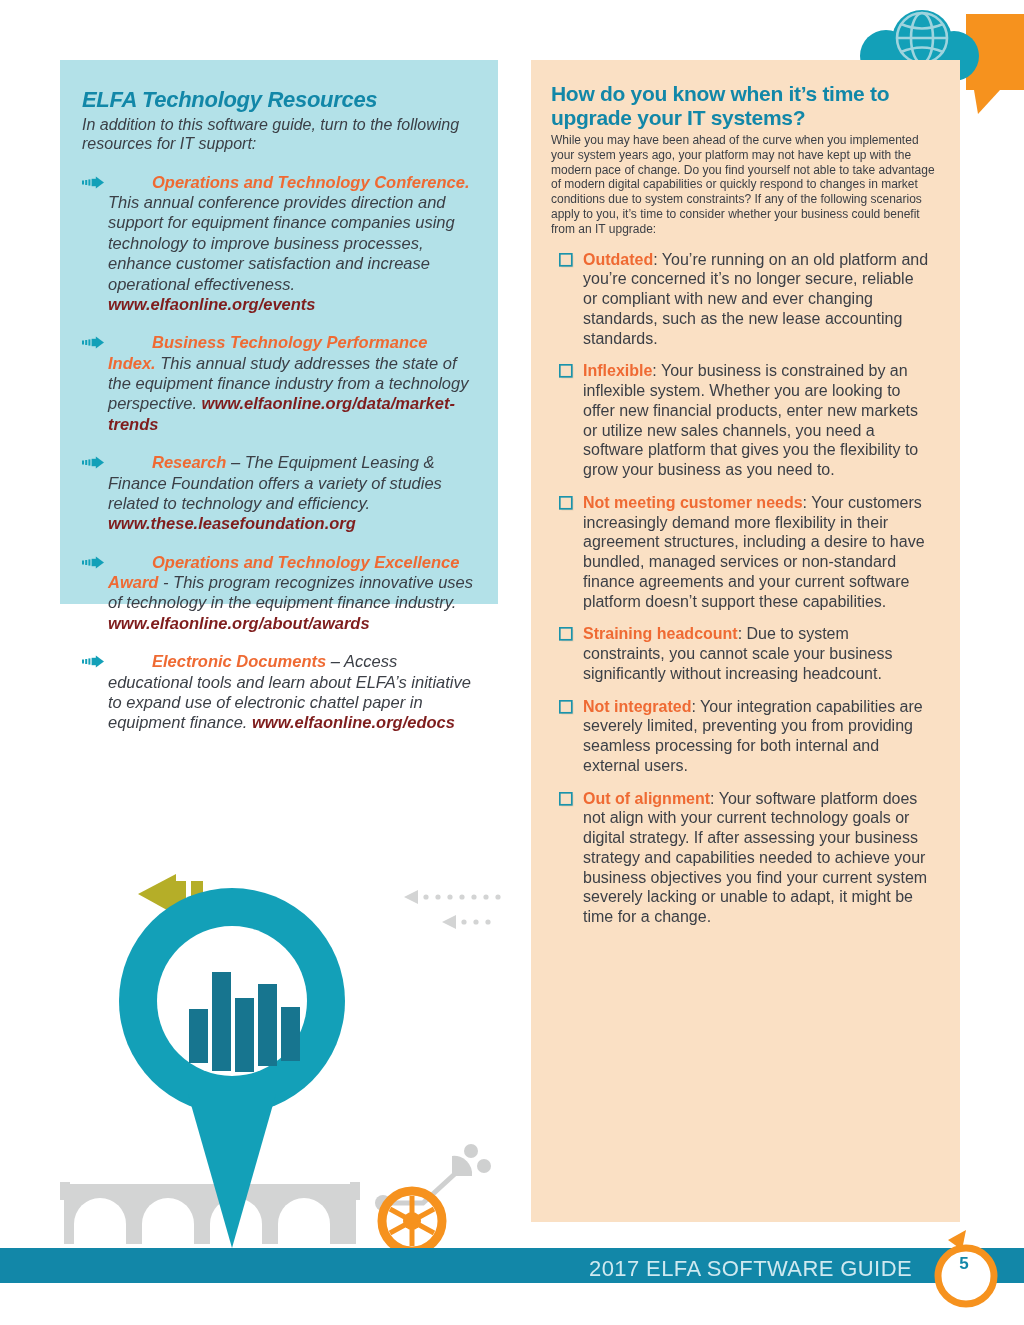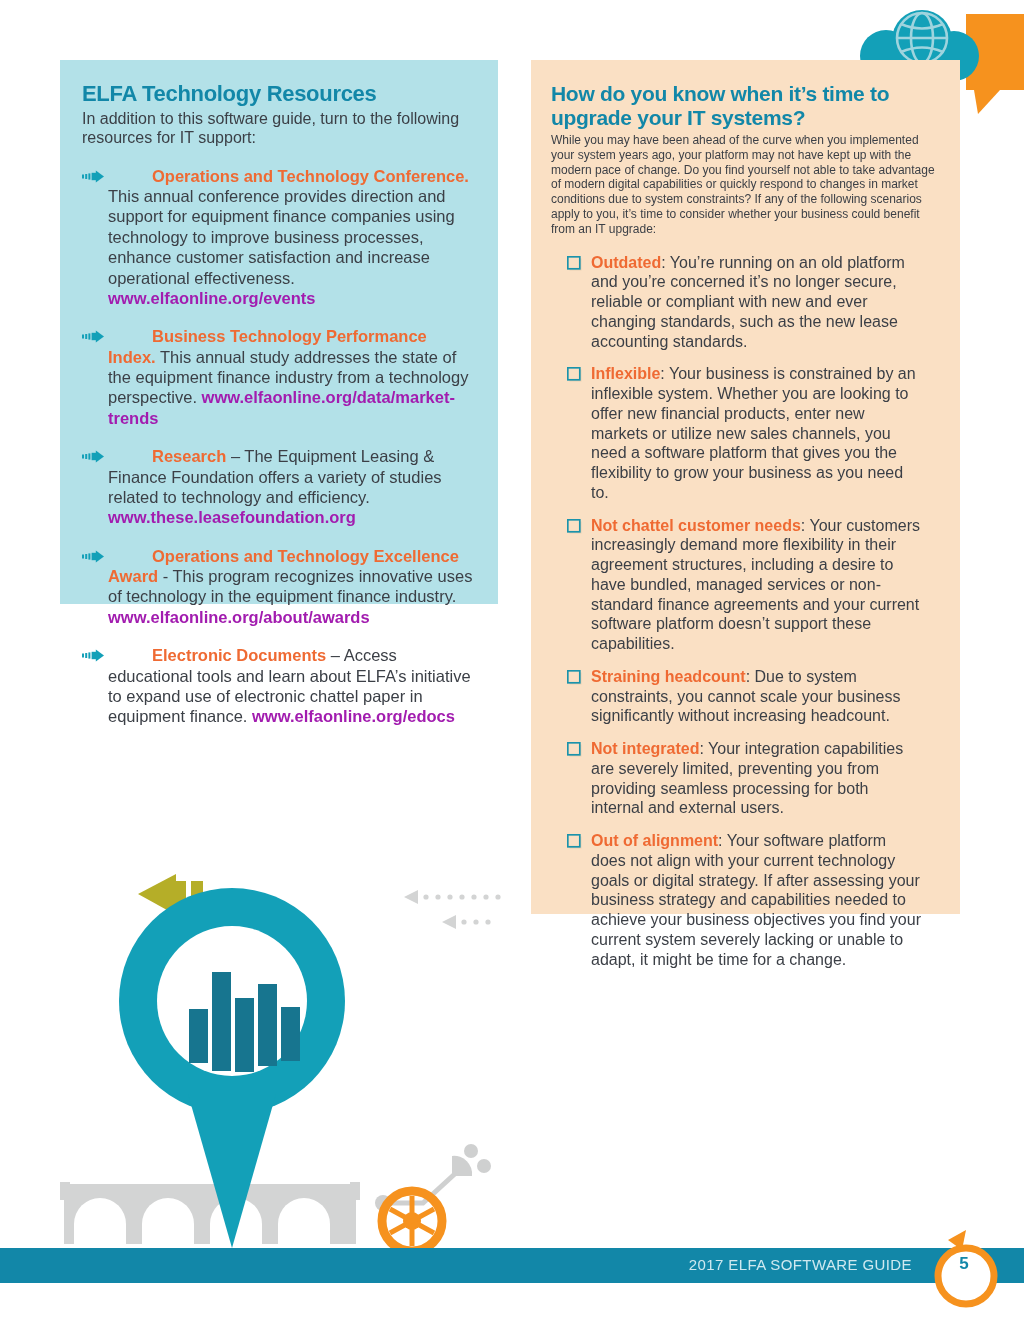--- a/index.html
+++ b/index.html
@@ -11,73 +11,74 @@
   }
 
   
   #top-deco{position:absolute;right:0;top:0;width:176px;height:120px;}
 
   
   #left-panel{
     position:absolute;left:60px;top:60px;width:438px;height:544px;
     background:#b3e1e8;
     box-sizing:border-box;
-    padding:22px 22px 10px 22px;
+    padding:28px 22px 10px 22px;
+    font-style:italic;
   }
   #left-title{
     color:#1287a8;font-size:22px;font-weight:bold;letter-spacing:-0.3px;
     margin:0 0 2px 0;line-height:1.12;
   }
   .lead{
     color:#3b3f46;font-size:16px;line-height:1.22;margin:0;
   }
   .res-list{margin:0;padding:0;list-style:none;}
   .res-item{
     position:relative;padding-left:26px;margin-top:18px;
     font-size:16.5px;line-height:1.235;color:#3b3f46;
   }
   .res-item .arrow-bullet{
     position:absolute;left:0;top:4px;width:22px;height:13px;
   }
   .res-head{color:#ef6a33;font-weight:bold;margin-left:44px;}
-  .res-link{color:#a21caf;font-weight:bold;}
+  .res-link{color:#7f1d1d;font-weight:bold;}
 
   
   #right-panel{
-    position:absolute;left:531px;top:60px;width:429px;height:854px;
+    position:absolute;left:531px;top:60px;width:429px;height:1162px;
     background:#fae0c4;
     box-sizing:border-box;
     padding:22px 20px 14px 20px;
   }
   #right-title{
     color:#1287a8;font-size:21px;font-weight:bold;letter-spacing:-0.3px;
     margin:0 0 3px 0;line-height:1.14;
   }
   #right-intro{color:#3b3f46;font-size:12px;line-height:1.235;margin:0;}
-  .check-list{margin:16px;padding:0;list-style:none;}
+  .check-list{margin:8px;padding:0;list-style:none;}
   .check-item{
     position:relative;padding-left:24px;margin-top:13px;
     font-size:16px;line-height:1.235;color:#3b3f46;
   }
   .check-item .chk{
     position:absolute;left:0;top:3px;width:15px;height:15px;
   }
   .chk-term{color:#ef6a33;font-weight:bold;}
 
   
   #illustration{position:absolute;left:60px;top:866px;width:470px;height:382px;}
 
   
   #footer-bar{
     position:absolute;left:0;top:1248px;width:1024px;height:35px;
     background:#1287a8;
   }
   #footer-text{
     position:absolute;right:112px;top:1256px;
-    color:#cfe9f0;font-size:15px;letter-spacing:0.4px;
+    color:#cfe9f0;font-size:22px;letter-spacing:0.4px;
   }
   #page-badge{position:absolute;right:18px;top:1228px;width:80px;height:86px;}
   #page-num{
     position:absolute;right:49px;top:1254px;width:22px;text-align:center;
     color:#1287a8;font-size:17px;font-weight:bold;
   }
 </style>
 </head>
 <body>
 
@@ -166,21 +167,21 @@
           <rect x="2.5" y="2.5" width="12" height="12" fill="#e8cfb2"></rect>
           <rect x="0.8" y="0.8" width="12" height="12" fill="#fae0c4" stroke="#1a93ab" stroke-width="1.7"></rect>
         </svg><span class="chk-term">Outdated</span><span>: You’re running on an old platform and you’re concerned it’s no longer secure, reliable or compliant with new and ever changing standards, such as the new lease accounting standards.</span></li>
       <li class="check-item"><svg viewBox="0 0 15 15" class="chk">
           <rect x="2.5" y="2.5" width="12" height="12" fill="#e8cfb2"></rect>
           <rect x="0.8" y="0.8" width="12" height="12" fill="#fae0c4" stroke="#1a93ab" stroke-width="1.7"></rect>
         </svg><span class="chk-term">Inflexible</span><span>: Your business is constrained by an inflexible system. Whether you are looking to offer new financial products, enter new markets or utilize new sales channels, you need a software platform that gives you the flexibility to grow your business as you need to.</span></li>
       <li class="check-item"><svg viewBox="0 0 15 15" class="chk">
           <rect x="2.5" y="2.5" width="12" height="12" fill="#e8cfb2"></rect>
           <rect x="0.8" y="0.8" width="12" height="12" fill="#fae0c4" stroke="#1a93ab" stroke-width="1.7"></rect>
-        </svg><span class="chk-term">Not chattel customer needs</span><span>: Your customers increasingly demand more flexibility in their agreement structures, including a desire to have bundled, managed services or non-standard finance agreements and your current software platform doesn’t support these capabilities.</span></li>
+        </svg><span class="chk-term">Not meeting customer needs</span><span>: Your customers increasingly demand more flexibility in their agreement structures, including a desire to have bundled, managed services or non-standard finance agreements and your current software platform doesn’t support these capabilities.</span></li>
       <li class="check-item"><svg viewBox="0 0 15 15" class="chk">
           <rect x="2.5" y="2.5" width="12" height="12" fill="#e8cfb2"></rect>
           <rect x="0.8" y="0.8" width="12" height="12" fill="#fae0c4" stroke="#1a93ab" stroke-width="1.7"></rect>
         </svg><span class="chk-term">Straining headcount</span><span>: Due to system constraints, you cannot scale your business significantly without increasing headcount.</span></li>
       <li class="check-item"><svg viewBox="0 0 15 15" class="chk">
           <rect x="2.5" y="2.5" width="12" height="12" fill="#e8cfb2"></rect>
           <rect x="0.8" y="0.8" width="12" height="12" fill="#fae0c4" stroke="#1a93ab" stroke-width="1.7"></rect>
         </svg><span class="chk-term">Not integrated</span><span>: Your integration capabilities are severely limited, preventing you from providing seamless processing for both internal and external users.</span></li>
       <li class="check-item"><svg viewBox="0 0 15 15" class="chk">
           <rect x="2.5" y="2.5" width="12" height="12" fill="#e8cfb2"></rect>

